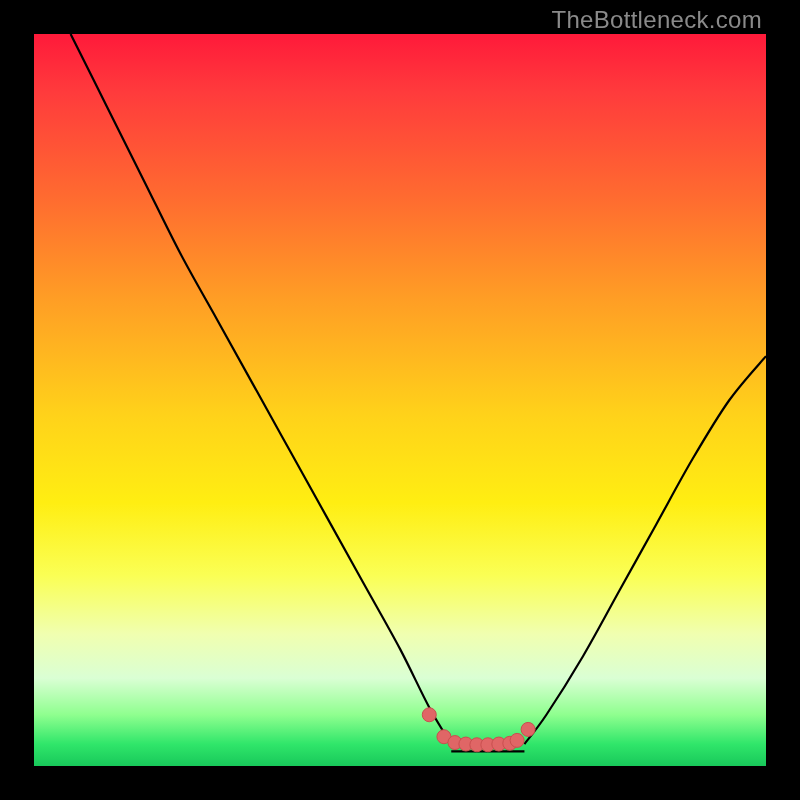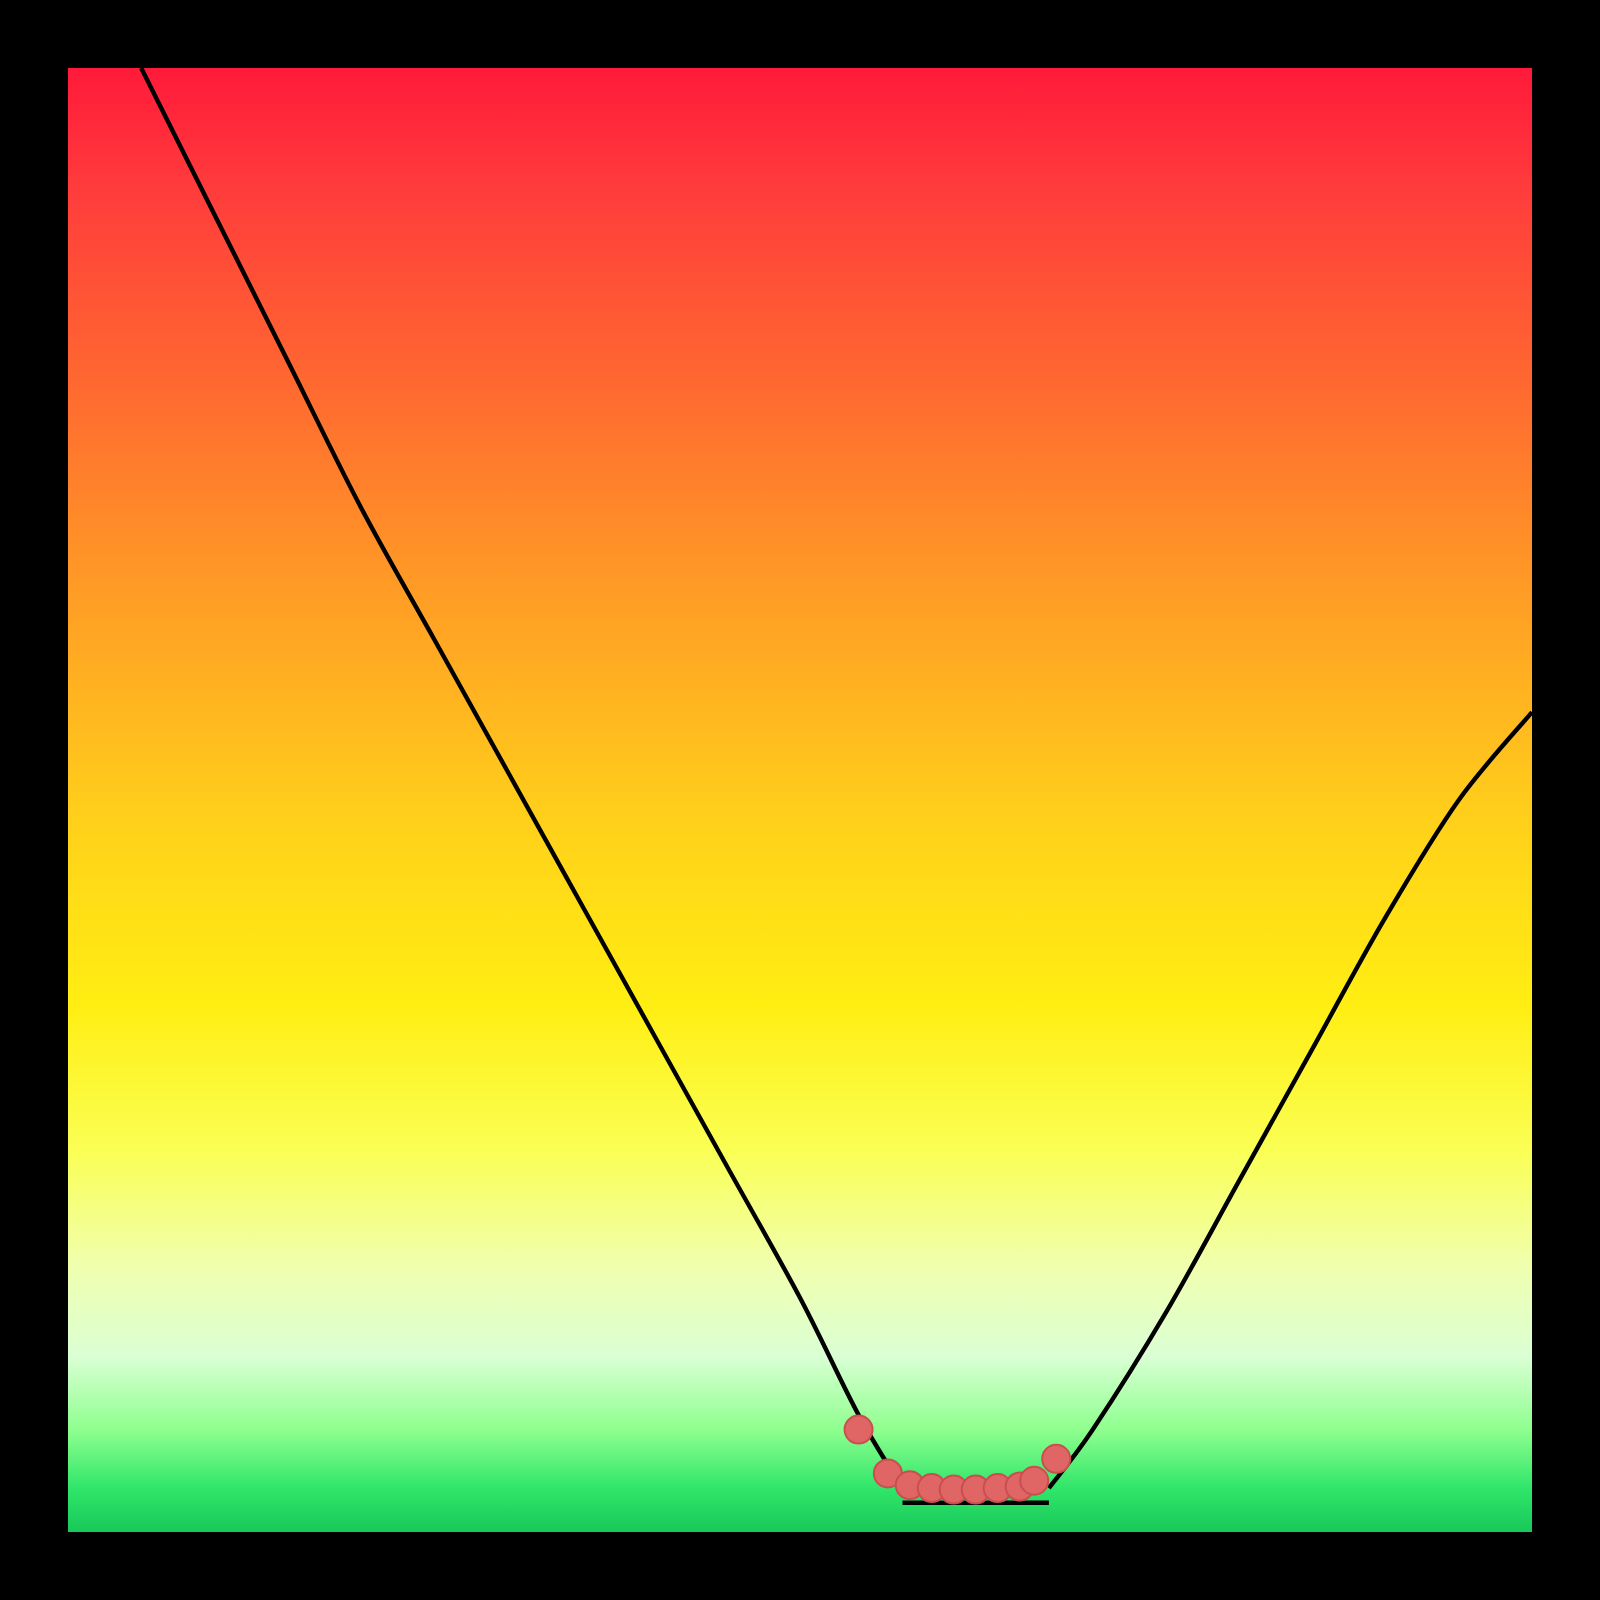--- a/index.html
+++ b/index.html
@@ -56,20 +56,21 @@
     width: 732px;
     height: 732px;
     overflow: visible;
   }
 </style>
 </head>
 <body>
 
 <div class="frame">
 
+  <div class="watermark">TheBottleneck.com</div>
 
   <div class="plot-area">
     <svg class="curves" viewBox="0 0 732 732" preserveAspectRatio="none">
       <path id="left-branch-path" fill="none" stroke="#000" stroke-width="2.2" d="M 36.6 0 C 42.7 12.199999999999989, 61.00000000000001 48.79999999999994, 73.2 73.19999999999993 C 85.4 97.59999999999992, 97.6 121.99999999999996, 109.8 146.39999999999998 C 122 170.79999999999998, 134.20000000000002 196.42000000000002, 146.4 219.60000000000002 C 158.6 242.78000000000003, 170.8 263.52000000000004, 183 285.48 C 195.2 307.44, 207.4 329.40000000000003, 219.6 351.36 C 231.79999999999998 373.32, 244 395.28000000000003, 256.2 417.24 C 268.4 439.2, 280.6 461.16, 292.8 483.12 C 305 505.08, 317.20000000000005 527.04, 329.40000000000003 549 C 341.6 570.96, 355.02 594.14, 366 614.88 C 376.98 635.62, 386.74 657.58, 395.28000000000003 673.44 C 403.82000000000005 689.3000000000001, 413.58 703.9399999999999, 417.23999999999995 710.04"></path>
       <path id="flat-path" fill="none" stroke="#000" stroke-width="2.2" d="M 417.23999999999995 717.36 L 490.44000000000005 717.36"></path>
       <path id="right-branch-path" fill="none" stroke="#000" stroke-width="2.2" d="M 490.44000000000005 710.04 C 494.1 705.16, 502.64 695.4, 512.4 680.76 C 522.16 666.12, 536.8 642.94, 549 622.2 C 561.2 601.46, 573.4000000000001 578.28, 585.6 556.3199999999999 C 597.8 534.3599999999999, 609.9999999999999 512.4, 622.1999999999999 490.44 C 634.4 468.48, 646.6 445.3, 658.8000000000001 424.56 C 671.0000000000001 403.82, 683.2 383.08, 695.4 366 C 707.5999999999999 348.92, 725.9 329.4, 732 322.08"></path>
       <g id="marker-group">
           <rect x="388.28000000000003" y="673.76" width="14" height="14" rx="7" fill="#e06666" stroke="#c94f4f" stroke-width="1"></rect>
           <rect x="402.92" y="695.72" width="14" height="14" rx="7" fill="#e06666" stroke="#c94f4f" stroke-width="1"></rect>
           <rect x="413.9" y="701.576" width="14" height="14" rx="7" fill="#e06666" stroke="#c94f4f" stroke-width="1"></rect>

